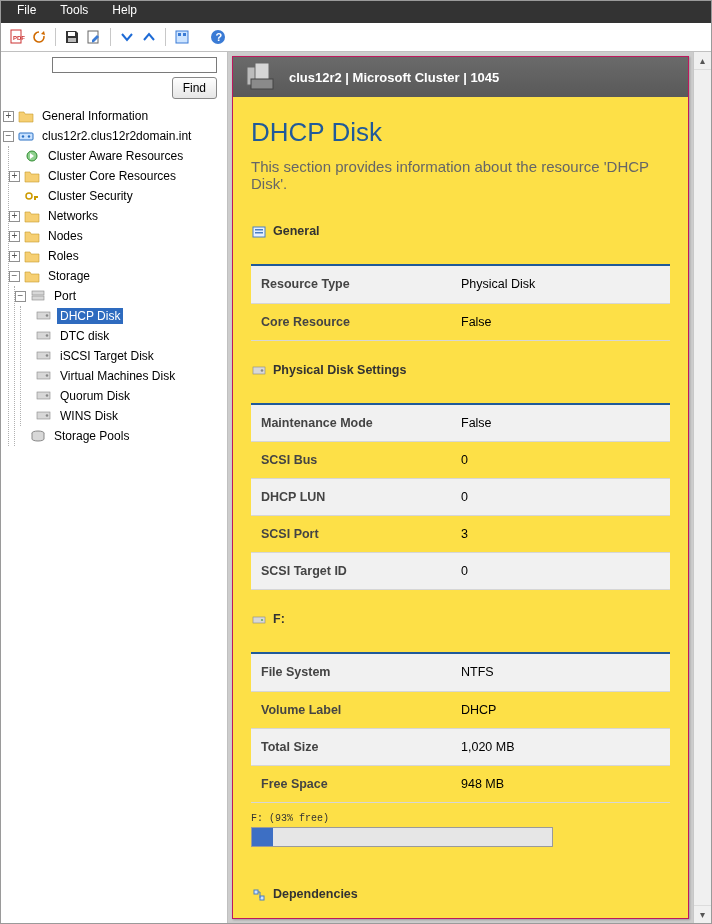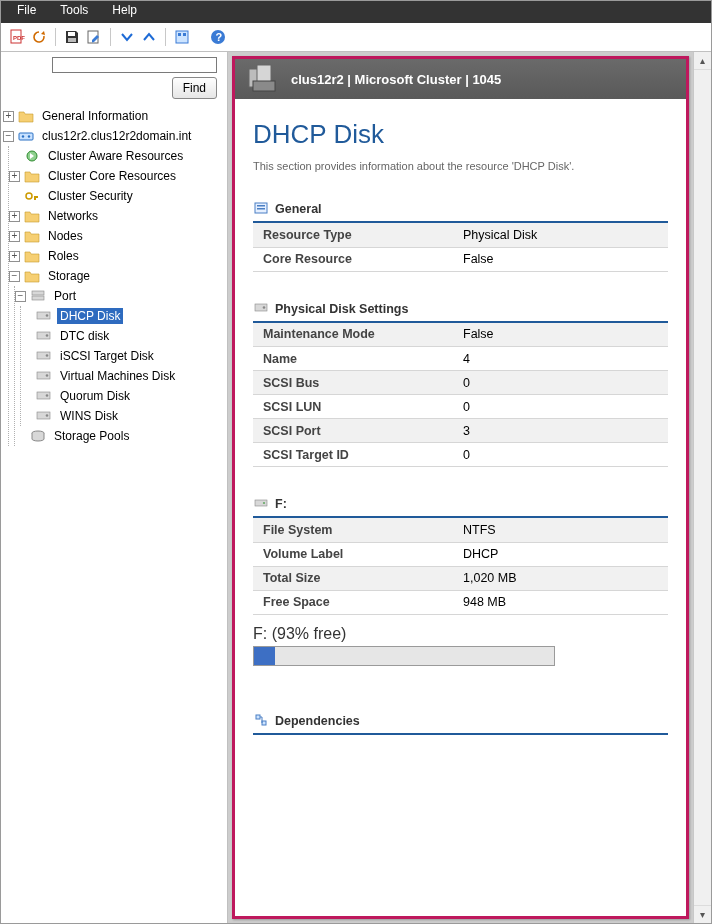--- a/index.html
+++ b/index.html
@@ -24,34 +24,34 @@
   .row{display:flex;align-items:center;height:20px;padding-right:4px;cursor:default;gap:2px;}
   .row .tw{display:inline-block;width:11px;height:11px;border:1px solid #909090;box-sizing:border-box;line-height:8px;text-align:center;font-size:10px;color:#555;background:#fff;margin-right:2px;}
   .row .tw.blank{border:none;background:none;}
   .row .ic{width:16px;height:16px;display:flex;align-items:center;justify-content:center;margin-right:3px;}
   .row .label{padding:1px 3px;}
   .row.selected .label{background:#2e6bbf;color:#fff;}
   .children{padding-left:17px;}
   .dots{border-left:1px dotted #b0b0b0;margin-left:5px;padding-left:0;}
   
   .right{flex:1;background:#cdcdcd;display:flex;position:relative;}
-  .doc{flex:1;margin:4px 4px 4px 4px;background:#ffffff;border:3px solid #be185d;box-shadow:1px 1px 2px rgba(0,0,0,.25);overflow:auto;position:relative;}
+  .doc{flex:1;margin:4px 4px 4px 4px;background:#fde047;border:1px solid #be185d;box-shadow:1px 1px 2px rgba(0,0,0,.25);overflow:auto;position:relative;}
   .docheader{height:40px;background:linear-gradient(#6a6a6a,#595959);color:#fff;display:flex;align-items:center;padding:0 12px;gap:10px;font-weight:600;font-size:13px;}
   .doccontent{padding:20px 18px 10px 18px;}
   h1.title{margin:0 0 10px 0;color:#205a9a;font-weight:400;font-size:26px;}
-  .subtitle{color:#666;font-size:11px;margin:0 0 22px 0;}
+  .subtitle{color:#666;font-size:15px;margin:0 0 32px 0;}
   .section{margin-bottom:22px;}
-  .sectionhead{display:flex;align-items:flex-end;gap:6px;height:22px;border-bottom:2px solid #205a9a;padding-bottom:5px;font-weight:600;font-size:12.5px;color:#333;}
+  .sectionhead{display:flex;align-items:flex-start;gap:6px;height:22px;border-bottom:2px solid #205a9a;padding-bottom:18px;font-weight:600;font-size:12.5px;color:#333;}
   .sectionhead .shicon{width:16px;height:16px;display:flex;align-items:center;justify-content:center;}
   table.props{width:100%;border-collapse:collapse;font-size:12.5px;}
-  table.props tr{height:24px;}
+  table.props tr{height:37px;}
   table.props td{border-bottom:1px solid #d6d6d6;padding:0 10px;}
   table.props tr:nth-child(odd){background:#f1f1f1;}
   table.props td.key{width:180px;font-weight:600;color:#444;}
-  .freelabel{font-size:16px;color:#333;margin-bottom:3px;}
+  .freelabel{font-size:10px;color:#333;margin-bottom:3px;font-family:Liberation Mono, monospace;}
   .progress{height:18px;border:1px solid #9a9a9a;background:#e6e6e6;position:relative;max-width:300px;}
   .progress .fill{height:100%;background:#3d6fc4;}
   
   .vscroll{width:17px;background:#f0f0f0;border-left:1px solid #c8c8c8;display:flex;flex-direction:column;}
   .vscroll .arrow{height:17px;display:flex;align-items:center;justify-content:center;color:#555;font-size:10px;border-bottom:1px solid #dcdcdc;cursor:pointer;}
   .vscroll .arrow.bottom{border-bottom:none;border-top:1px solid #dcdcdc;}
   .vscroll .track{flex:1;}
   
   .folder{fill:#f6cf73;stroke:#c79a2e;stroke-width:.6;}
   .diskbody{fill:#d8d8d8;stroke:#888;stroke-width:.6;}
@@ -407,29 +407,25 @@
                 </span>
               <span>Physical Disk Settings</span>
             </div>
             <table class="props">
               <tbody>
                   <tr>
                     <td class="key">Maintenance Mode</td>
                     <td>False</td>
                   </tr>
               <tr>
-                    <td class="key">Name</td>
-                    <td>4</td>
-                  </tr>
-              <tr>
                     <td class="key">SCSI Bus</td>
                     <td>0</td>
                   </tr>
               <tr>
-                    <td class="key">SCSI LUN</td>
+                    <td class="key">DHCP LUN</td>
                     <td>0</td>
                   </tr>
               <tr>
                     <td class="key">SCSI Port</td>
                     <td>3</td>
                   </tr>
               <tr>
                     <td class="key">SCSI Target ID</td>
                     <td>0</td>
                   </tr>

